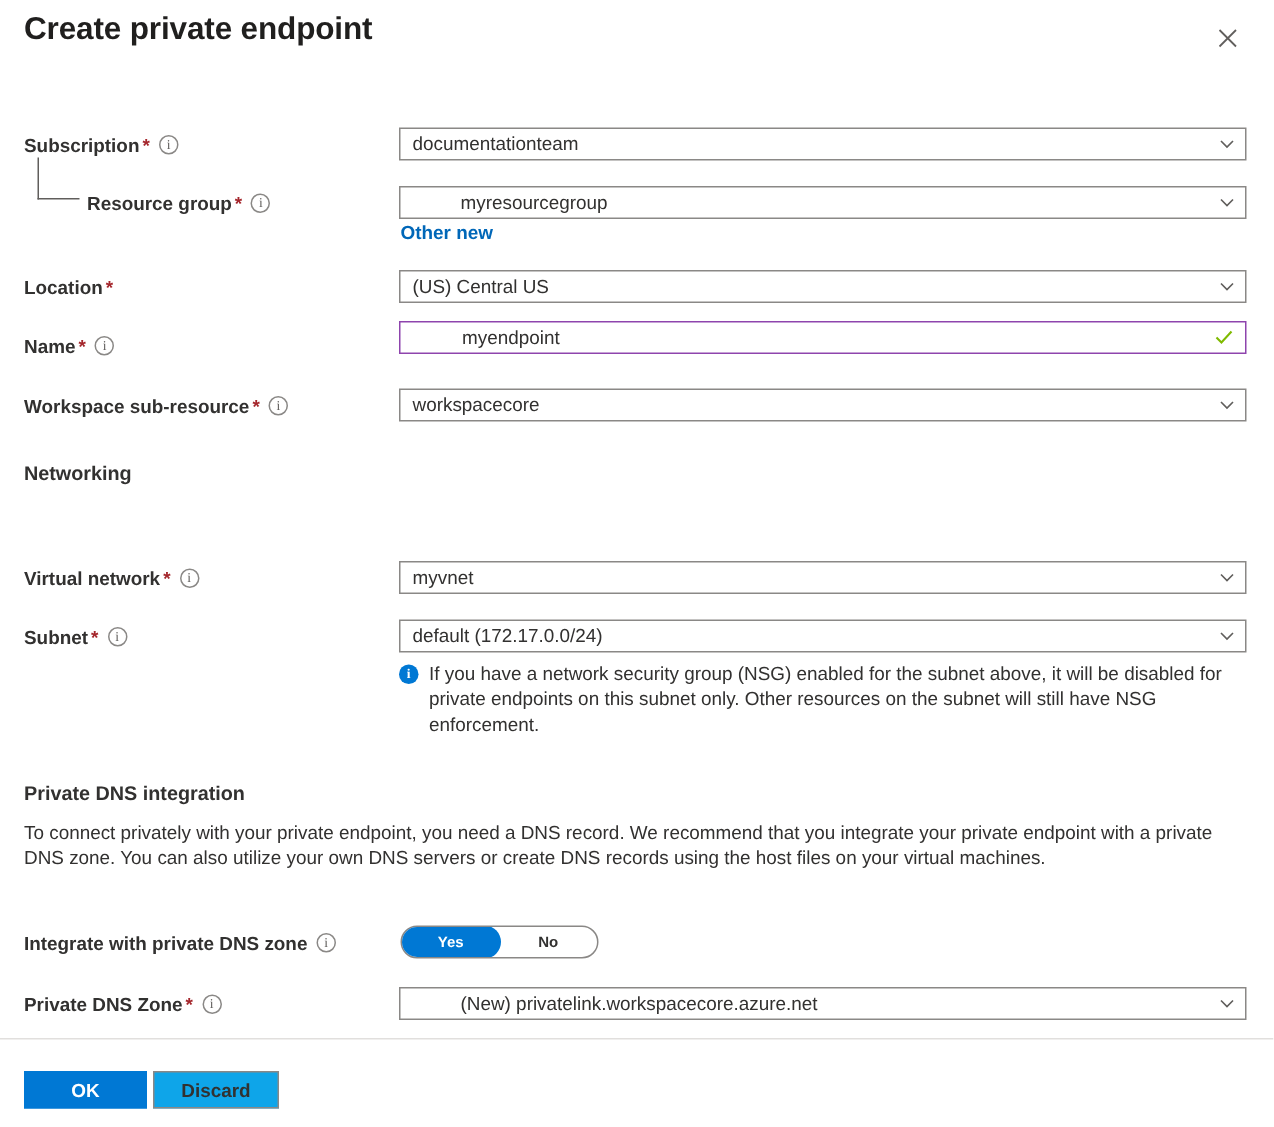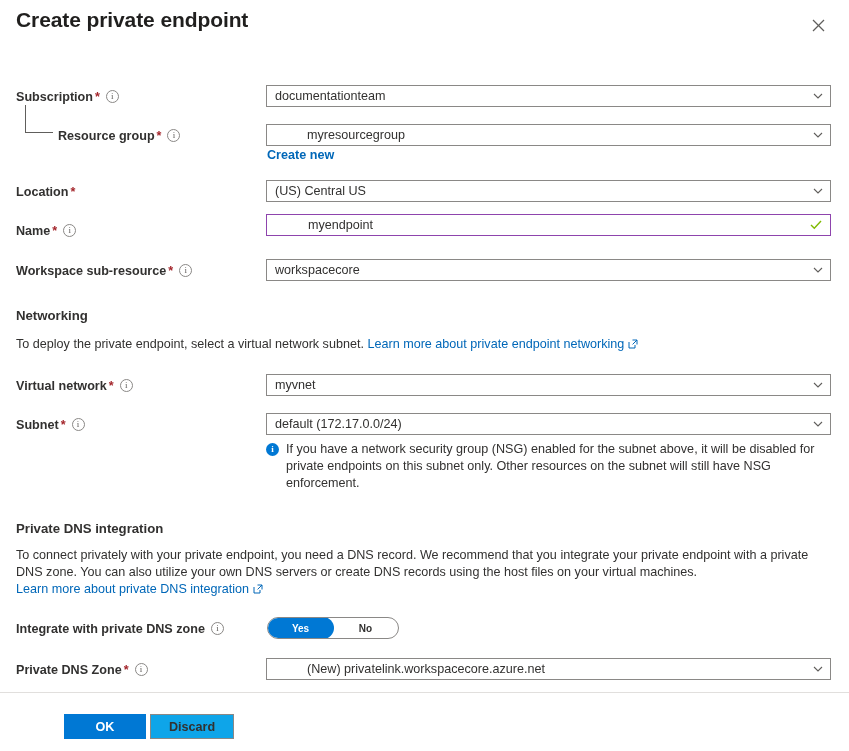--- a/index.html
+++ b/index.html
@@ -138,21 +138,20 @@
   .divider {
     position: absolute; left: 0; top: 692px;
     width: 849px; height: 1px; background: #e1dfdd;
   }
   .btn {
     position: absolute; top: 714px; height: 25px;
     font-size: 12.6px; font-weight: 600;
     display: flex; align-items: center; justify-content: center;
     cursor: pointer;
     font-family: "Liberation Sans", sans-serif;
-    margin-left: 48px;
   }
   .btn-primary {
     left: 16px; width: 82px;
     background: #0078d4; color: #ffffff; border: 1px solid #0078d4;
   }
   .btn-secondary {
     left: 102px; width: 84px;
     background: #0ea5e9; color: #323130; border: 1px solid #8a8886;
   }
 </style>
@@ -189,21 +188,21 @@
     <div class="label indent"><span>Resource group</span><span class="req">*</span><i class="infoicon">i</i></div>
   </div>
   <div class="ctl" style="top:124px;padding-left:40px;">
     <span>myresourcegroup</span>
     <span class="chev">
       <svg width="10" height="10" viewBox="0 0 10 10">
           <polyline points="1,3 5,7 9,3" fill="none" stroke="#605e5c" stroke-width="1.1"></polyline>
         </svg>
     </span>
   </div>
-  <a class="link" style="position:absolute;left:267px;top:148px;font-weight:600;">Create new</a>
+  <a class="link" style="position:absolute;left:267px;top:148px;font-weight:600;">Other new</a>
 
   <div class="row" style="top:181px;">
     <div class="label"><span>Location</span><span class="req">*</span></div>
   </div>
   <div class="ctl" style="top:180px;">
     <span>(US) Central US</span>
     <span class="chev">
       <svg width="10" height="10" viewBox="0 0 10 10">
           <polyline points="1,3 5,7 9,3" fill="none" stroke="#605e5c" stroke-width="1.1"></polyline>
         </svg>
@@ -228,28 +227,20 @@
   <div class="ctl" style="top:259px;">
     <span>workspacecore</span>
     <span class="chev">
       <svg width="10" height="10" viewBox="0 0 10 10">
           <polyline points="1,3 5,7 9,3" fill="none" stroke="#605e5c" stroke-width="1.1"></polyline>
         </svg>
     </span>
   </div>
 
   <div class="section-head" style="top:308px;">Networking</div>
-  <div class="section-text" style="top:336px;">
-    <span>To deploy the private endpoint, select a virtual network subnet.</span>
-    <a class="link"><span>Learn more about private endpoint networking</span><span class="extlink-icon"><svg width="10" height="10" viewBox="0 0 10 10">
-            <path d="M1,3 L1,9 L7,9 L7,6" fill="none" stroke="#0067b8" stroke-width="1"></path>
-            <path d="M4.5,1 L9,1 L9,5.5" fill="none" stroke="#0067b8" stroke-width="1"></path>
-            <line x1="4.6" y1="5.4" x2="9" y2="1" stroke="#0067b8" stroke-width="1"></line>
-          </svg></span></a>
-  </div>
 
   <div class="row" style="top:375px;">
     <div class="label"><span>Virtual network</span><span class="req">*</span><i class="infoicon">i</i></div>
   </div>
   <div class="ctl" style="top:374px;">
     <span>myvnet</span>
     <span class="chev">
       <svg width="10" height="10" viewBox="0 0 10 10">
           <polyline points="1,3 5,7 9,3" fill="none" stroke="#605e5c" stroke-width="1.1"></polyline>
         </svg>
@@ -269,25 +260,20 @@
   </div>
 
   <div class="info-banner">
     <span class="info-dot">i</span>
     <span>If you have a network security group (NSG) enabled for the subnet above, it will be disabled for private endpoints on this subnet only. Other resources on the subnet will still have NSG enforcement.</span>
   </div>
 
   <div class="section-head" style="top:521px;">Private DNS integration</div>
   <div class="section-text" style="top:547px;width:800px;">
     <span>To connect privately with your private endpoint, you need a DNS record. We recommend that you integrate your private endpoint with a private DNS zone. You can also utilize your own DNS servers or create DNS records using the host files on your virtual machines.</span>
-    <a class="link" style="display:block;"><span>Learn more about private DNS integration</span><span class="extlink-icon"><svg width="10" height="10" viewBox="0 0 10 10">
-            <path d="M1,3 L1,9 L7,9 L7,6" fill="none" stroke="#0067b8" stroke-width="1"></path>
-            <path d="M4.5,1 L9,1 L9,5.5" fill="none" stroke="#0067b8" stroke-width="1"></path>
-            <line x1="4.6" y1="5.4" x2="9" y2="1" stroke="#0067b8" stroke-width="1"></line>
-          </svg></span></a>
   </div>
 
   <div class="row" style="top:618px;">
     <div class="label"><span>Integrate with private DNS zone</span><i class="infoicon">i</i></div>
   </div>
   <div class="toggle">
     <div class="toggle-opt on">Yes</div>
     <div class="toggle-opt">No</div>
   </div>
 

